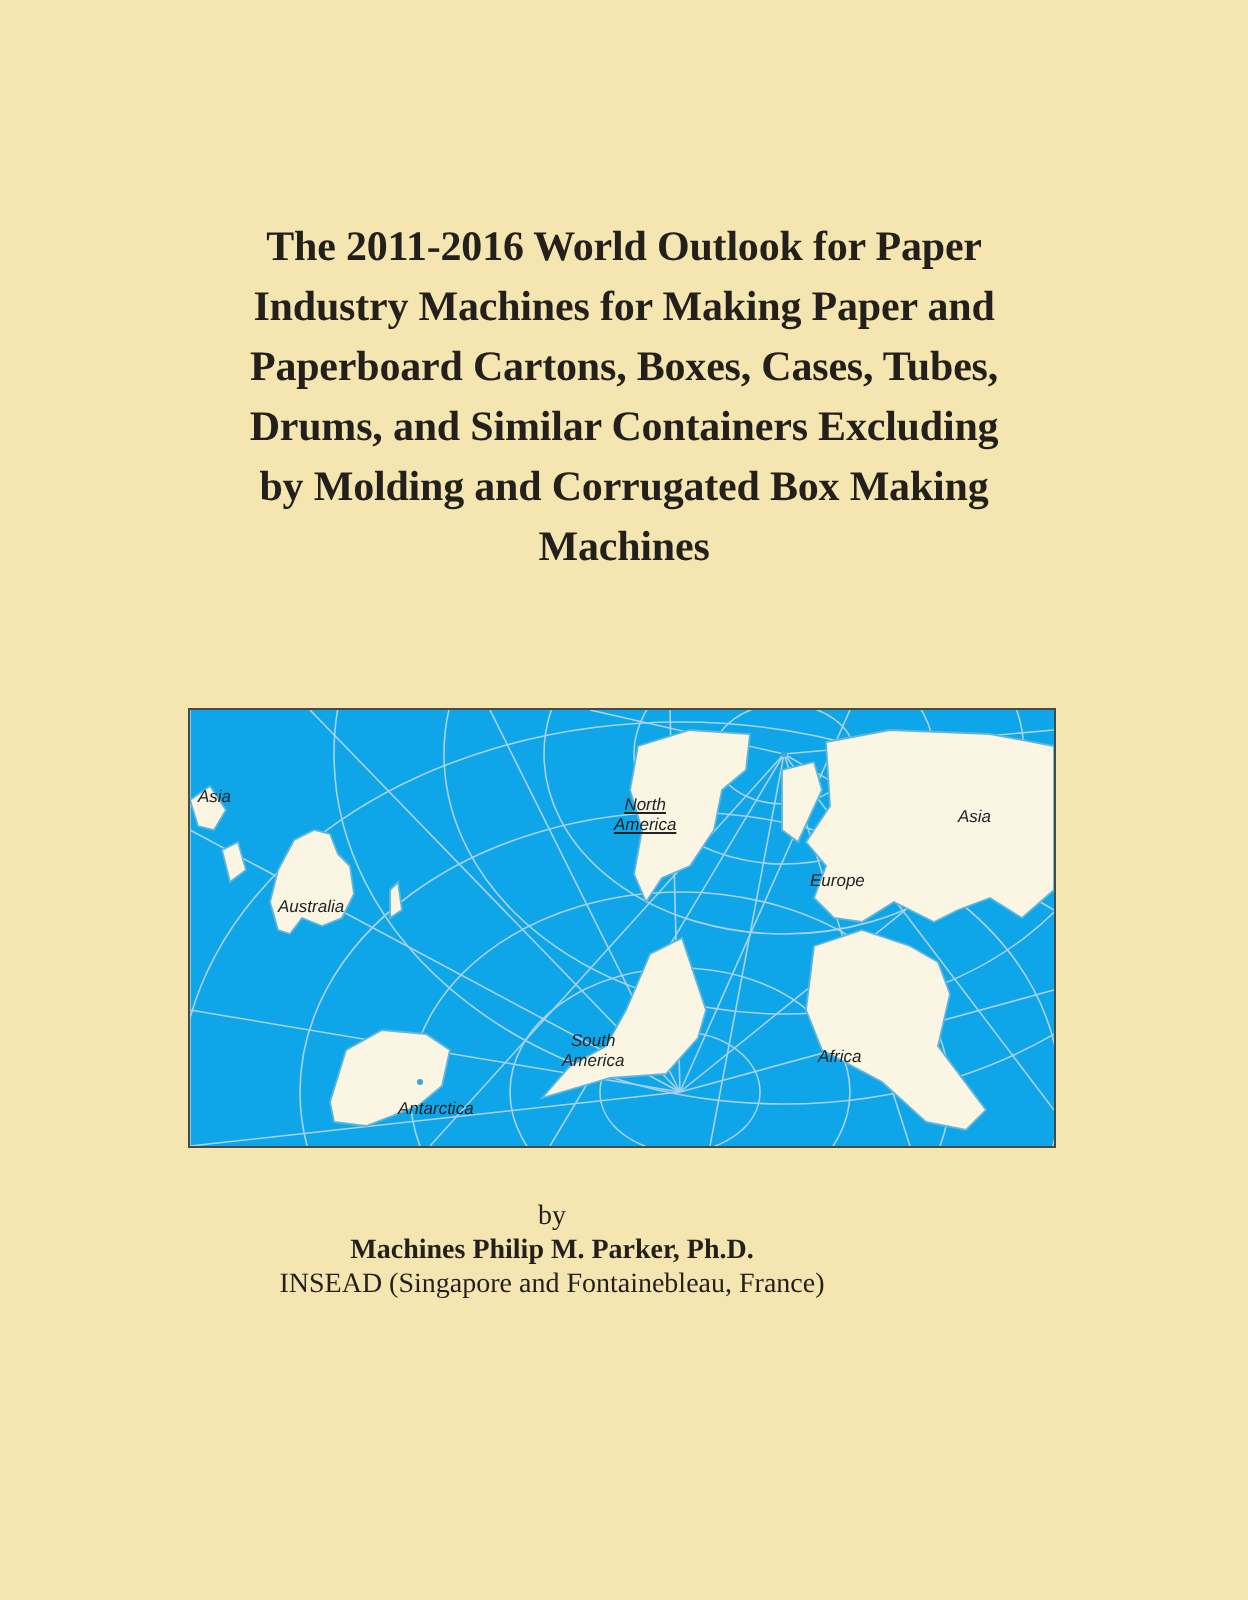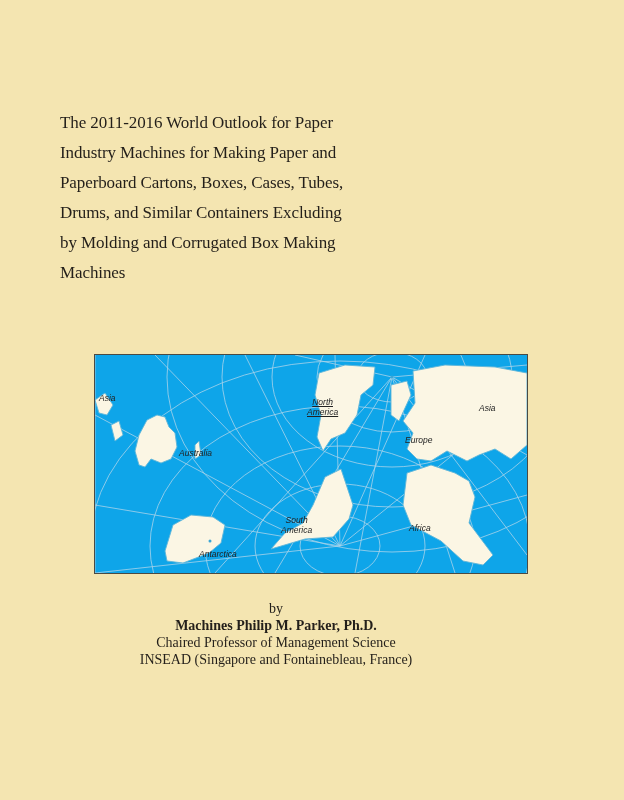--- a/index.html
+++ b/index.html
@@ -2,21 +2,21 @@
 <html><head>
 <meta charset="utf-8">
 <style>
   html, body { margin:0; padding:0; }
   body {
     width:624px; height:800px; background:#f4e5b1; overflow:hidden;
     position:relative; font-family:"Liberation Serif","DejaVu Serif",serif; color:#231f1a;
   }
   .title {
     position:absolute; left:60px; top:108px; width:504px;
-    text-align:left; font-weight:normal; font-size:17px; line-height:30px;
+    text-align:center; font-weight:bold; font-size:21px; line-height:30px;
     letter-spacing:-0.1px;
   }
   .title span { display:block; white-space:nowrap; }
   .map {
     position:absolute; left:94px; top:354px; width:432px; height:218px;
     border:1.5px solid #4a4a44; background:#0ea5e9; overflow:hidden;
   }
   .map svg { position:absolute; left:0; top:0; }
   .lbl {
     position:absolute; font-family:"Liberation Sans","DejaVu Sans",sans-serif;
@@ -95,33 +95,32 @@
       <path d="M318 16 L350 10 L400 12 L432 18 L432 90 L416 104 L400 94 L384 100 L372 106 L352 96 L336 106 L322 104 L312 94 L318 78 L308 66 L320 48 Z"></path>
 
       <path d="M312 118 L336 110 L360 118 L374 126 L380 142 L374 168 L398 200 L388 210 L368 206 L346 186 L316 170 L308 150 Z"></path>
     </g>
     <g fill="#3aa6d6">
       <circle cx="297" cy="22" r="1.5"></circle>
         <circle cx="115" cy="186" r="1.5"></circle>
     </g>
   </svg>
   <div class="lbl" style="left:4px;top:38px;">Asia</div>
-  <div class="lbl" style="left:44px;top:93px;margin-left:40px;">Australia</div>
+  <div class="lbl" style="left:44px;top:93px;">Australia</div>
   <div class="lbl" style="left:72px;top:194px;padding-left:32px;">Antarctica</div>
   <div class="lbl" style="left:212px;top:42px;text-decoration:underline;">
     <div>North</div>
     <div>America</div>
   </div>
   <div class="lbl" style="left:186px;top:160px;">
     <div>South</div>
     <div>America</div>
   </div>
   <div class="lbl" style="left:384px;top:48px;">Asia</div>
   <div class="lbl" style="left:310px;top:80px;">Europe</div>
   <div class="lbl" style="left:314px;top:168px;">Africa</div>
 </div>
 
 <div class="byline">
   <div>by</div>
   <div class="author">Machines Philip M. Parker, Ph.D.</div>
-  <div>Chaired Professor of Management Science</div>
   <div>INSEAD (Singapore and Fontainebleau, France)</div>
 </div>
 
 </body></html>

